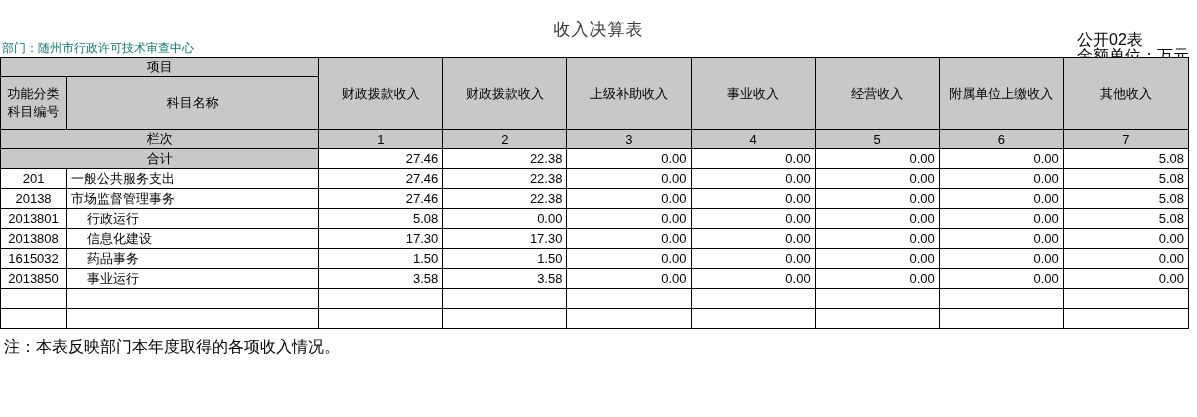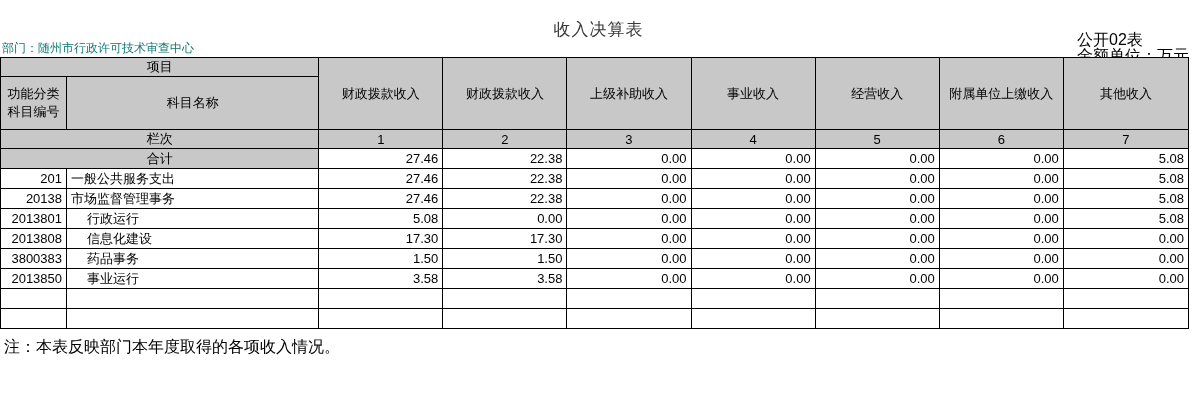--- a/index.html
+++ b/index.html
@@ -75,21 +75,21 @@
     text-align: center;
   }
   .num {
     text-align: right;
     padding-right: 6px;
   }
   .bold {
     font-weight: bold;
   }
   .code {
-    text-align: right;
+    text-align: center;
     padding-left: 2px;
   }
   .name {
     text-align: left;
     padding-left: 6px;
   }
   .name.indent {
     padding-left: 20px;
   }
   .h-item { height: 18px; }
@@ -209,21 +209,21 @@
         <td class="num">17.30</td>
         <td class="num">17.30</td>
         <td class="num">0.00</td>
         <td class="num">0.00</td>
         <td class="num">0.00</td>
         <td class="num">0.00</td>
         <td class="num">0.00</td>
       </tr>
 
       <tr>
-        <td class="code h-row">3800383</td>
+        <td class="code h-row">1615032</td>
         <td class="name indent">药品事务</td>
         <td class="num">1.50</td>
         <td class="num">1.50</td>
         <td class="num">0.00</td>
         <td class="num">0.00</td>
         <td class="num">0.00</td>
         <td class="num">0.00</td>
         <td class="num">0.00</td>
       </tr>
 

